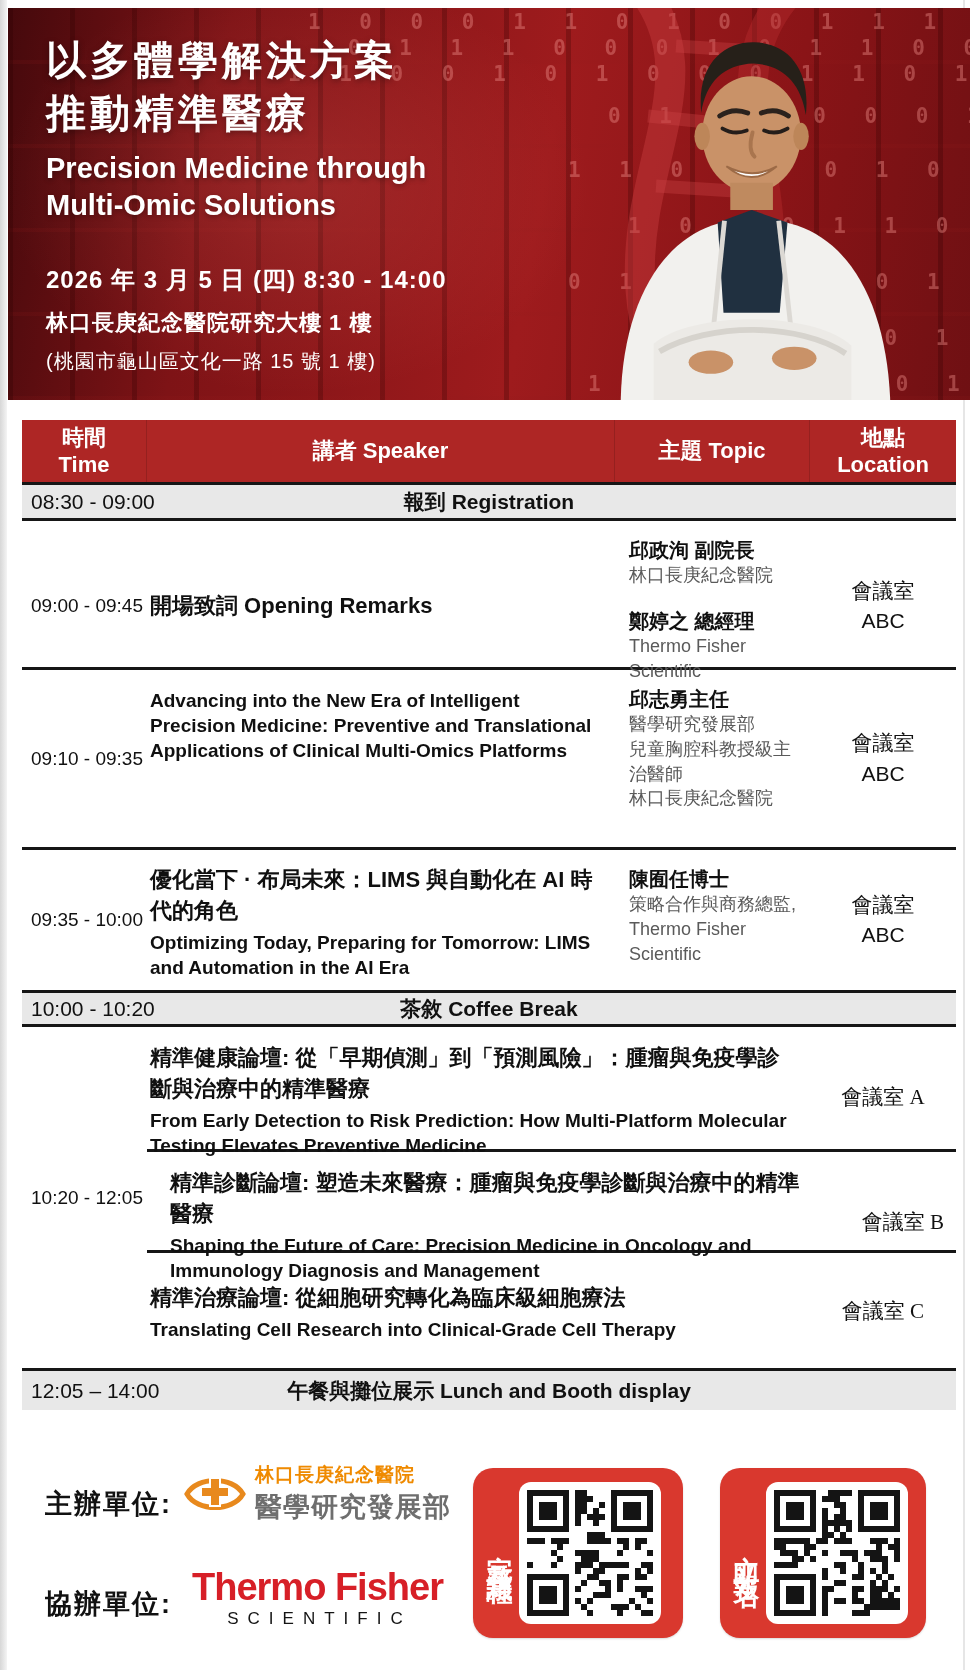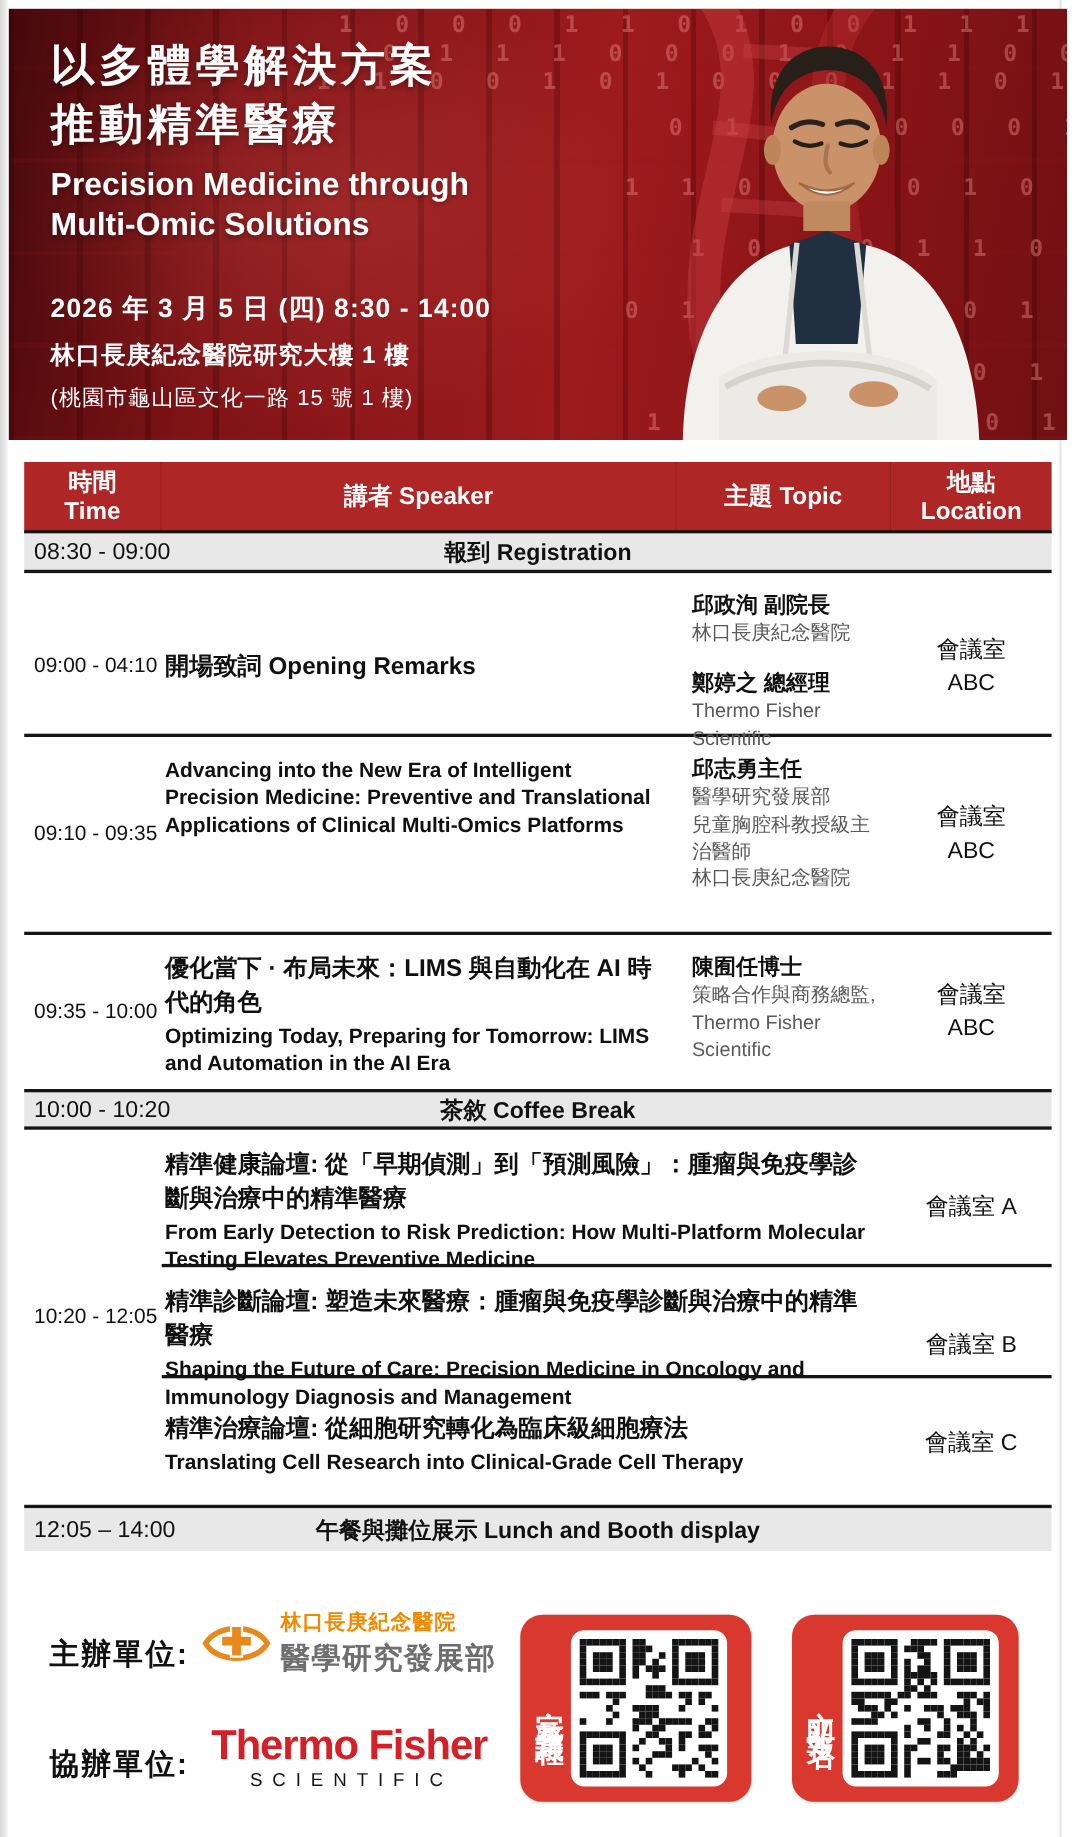--- a/index.html
+++ b/index.html
@@ -55,22 +55,22 @@
   .sp-name{font-size:20px;font-weight:700;color:#101010;line-height:1.3;}
   .sp-line{font-size:18px;color:#5a5a5a;line-height:1.38;}
   .s-loc{display:flex;flex-direction:column;align-items:center;justify-content:center;
          font-size:21px;line-height:1.45;color:#111;}
   .h1{height:146px;} .h2{height:177px;} .h3{height:140px;}
 
   .forum{display:grid;grid-template-columns:125px 809px;}
   .f-time{display:flex;align-items:center;padding-left:9px;font-size:19px;color:#111;}
   .f-row{display:grid;grid-template-columns:663px 146px;}
   .f-topic{padding:16px 10px 10px 3px;}
-  .f-loc{display:flex;align-items:center;justify-content:center;font-size:21px;color:#111;}
-  .fh1{height:122px;} .fh2{height:98px;} .fh3{height:115px;}
+  .f-loc{display:flex;align-items:center;justify-content:center;font-size:21px;color:#111;font-family:Liberation Serif, serif;}
+  .fh1{height:122px;} .fh2{height:98px;margin-left:20px;} .fh3{height:115px;}
 
   
   .org-label{position:absolute;left:45px;top:1486px;font-size:27px;font-weight:700;letter-spacing:2px;}
   .co-label{position:absolute;left:45px;top:1586px;font-size:27px;font-weight:700;letter-spacing:2px;}
   .hosp{position:absolute;left:183px;top:1462px;display:flex;align-items:center;}
   .hosp-text{margin-left:8px;}
   .hosp-name{color:#ef8a00;font-size:19px;font-weight:700;letter-spacing:1px;}
   .hosp-dept{color:#6e6e6e;font-size:27px;font-weight:700;letter-spacing:1px;margin-top:1px;}
   .thermo{position:absolute;left:192px;top:1568px;text-align:center;}
   .thermo-top{color:#d71f27;font-size:38px;font-weight:700;letter-spacing:-1px;line-height:1.0;}
@@ -172,21 +172,21 @@
         <span>Location</span>
       </div>
     </div>
 
     <div class="band reg">
       <span class="b-time">08:30 - 09:00</span>
       <span class="b-label">報到 Registration</span>
     </div>
 
     <div class="session grid-cols h1">
-      <div class="s-time">09:00 - 04:10</div>
+      <div class="s-time">09:00 - 09:45</div>
       <div class="s-topic center">
         <div class="zh">開場致詞 Opening Remarks</div>
       </div>
       <div class="s-speaker">
         <div class="sp-block">
           <div class="sp-name">邱政洵 副院長</div>
           <div class="sp-line">林口長庚紀念醫院</div>
         </div>
         <div class="sp-block">
           <div class="sp-name">鄭婷之 總經理</div>

